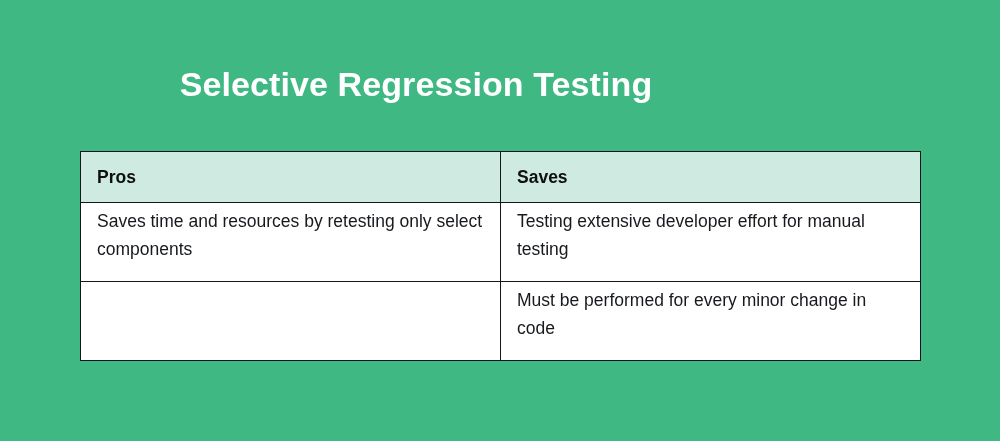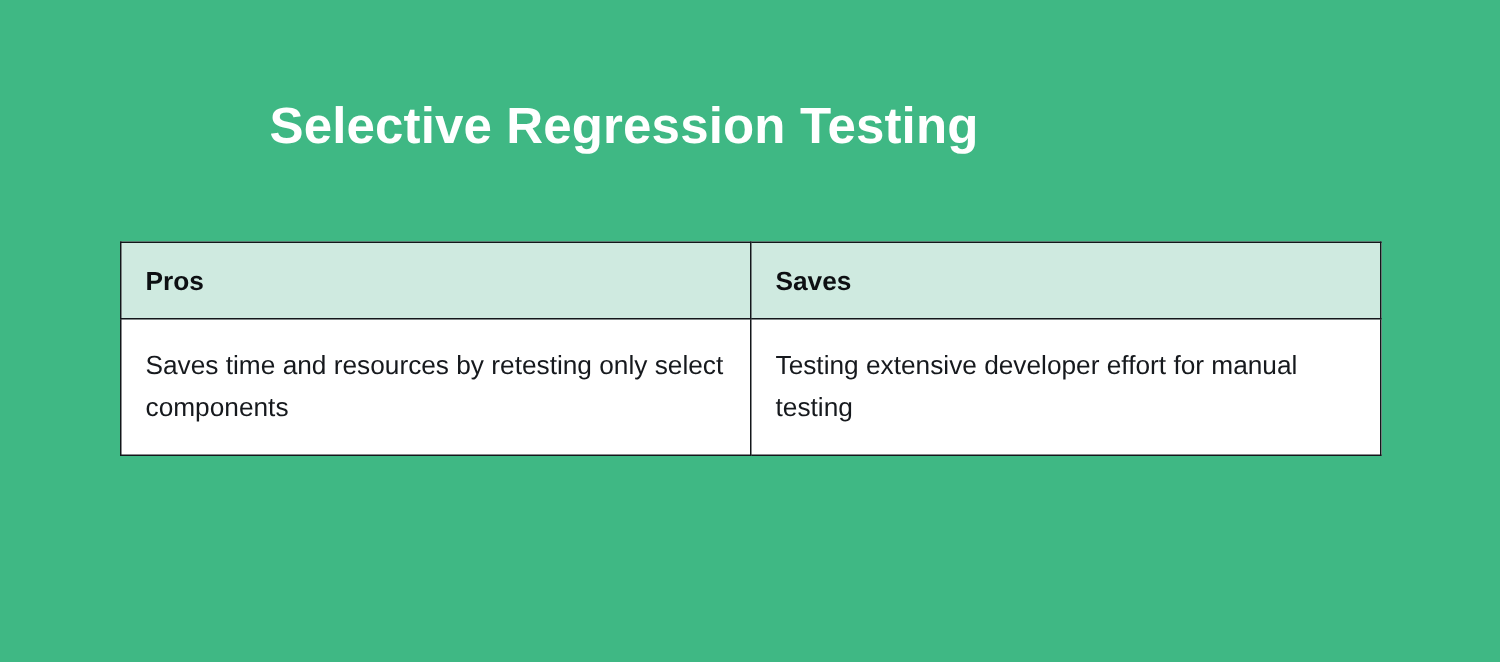--- a/index.html
+++ b/index.html
@@ -29,21 +29,21 @@
     color: #ffffff;
     font-size: 34px;
     font-weight: bold;
     letter-spacing: 0.1px;
     line-height: 44px;
     white-space: nowrap;
   }
   .proscons-table {
     position: absolute;
     left: 80px;
-    top: 161px;
+    top: 151px;
     width: 840px;
     border-collapse: collapse;
     table-layout: fixed;
     background: #ffffff;
   }
   .proscons-table col.col-pros { width: 420px; }
   .proscons-table col.col-cons { width: 420px; }
 
   .proscons-table th,
   .proscons-table td {
@@ -60,21 +60,21 @@
   }
   .header-label {
     display: block;
     font-size: 17.5px;
     font-weight: bold;
     color: #0d0f12;
     line-height: 22px;
   }
   .proscons-table tbody td {
     background: #ffffff;
-    padding: 16px 16px 18px 16px;
+    padding: 4px 16px 18px 16px;
   }
   .row-1 td { height: 50px; }
   .row-2 td { height: 52px; }
   .cell-text {
     display: block;
     font-size: 17.5px;
     font-weight: normal;
     color: #16191d;
     line-height: 28px;
     max-width: 390px;
@@ -108,16 +108,24 @@
     </thead>
     <tbody>
       <tr class="row-1">
         <td>
           <span class="cell-text">Saves time and resources by retesting only select components</span>
         </td>
         <td>
           <span class="cell-text">Testing extensive developer effort for manual testing</span>
         </td>
       </tr>
+      <tr class="row-2">
+        <td>
+          <span class="cell-text"></span>
+        </td>
+        <td>
+          <span class="cell-text">Must be performed for every minor change in code</span>
+        </td>
+      </tr>
     </tbody>
   </table>
 
 </div>
 
 </body></html>

